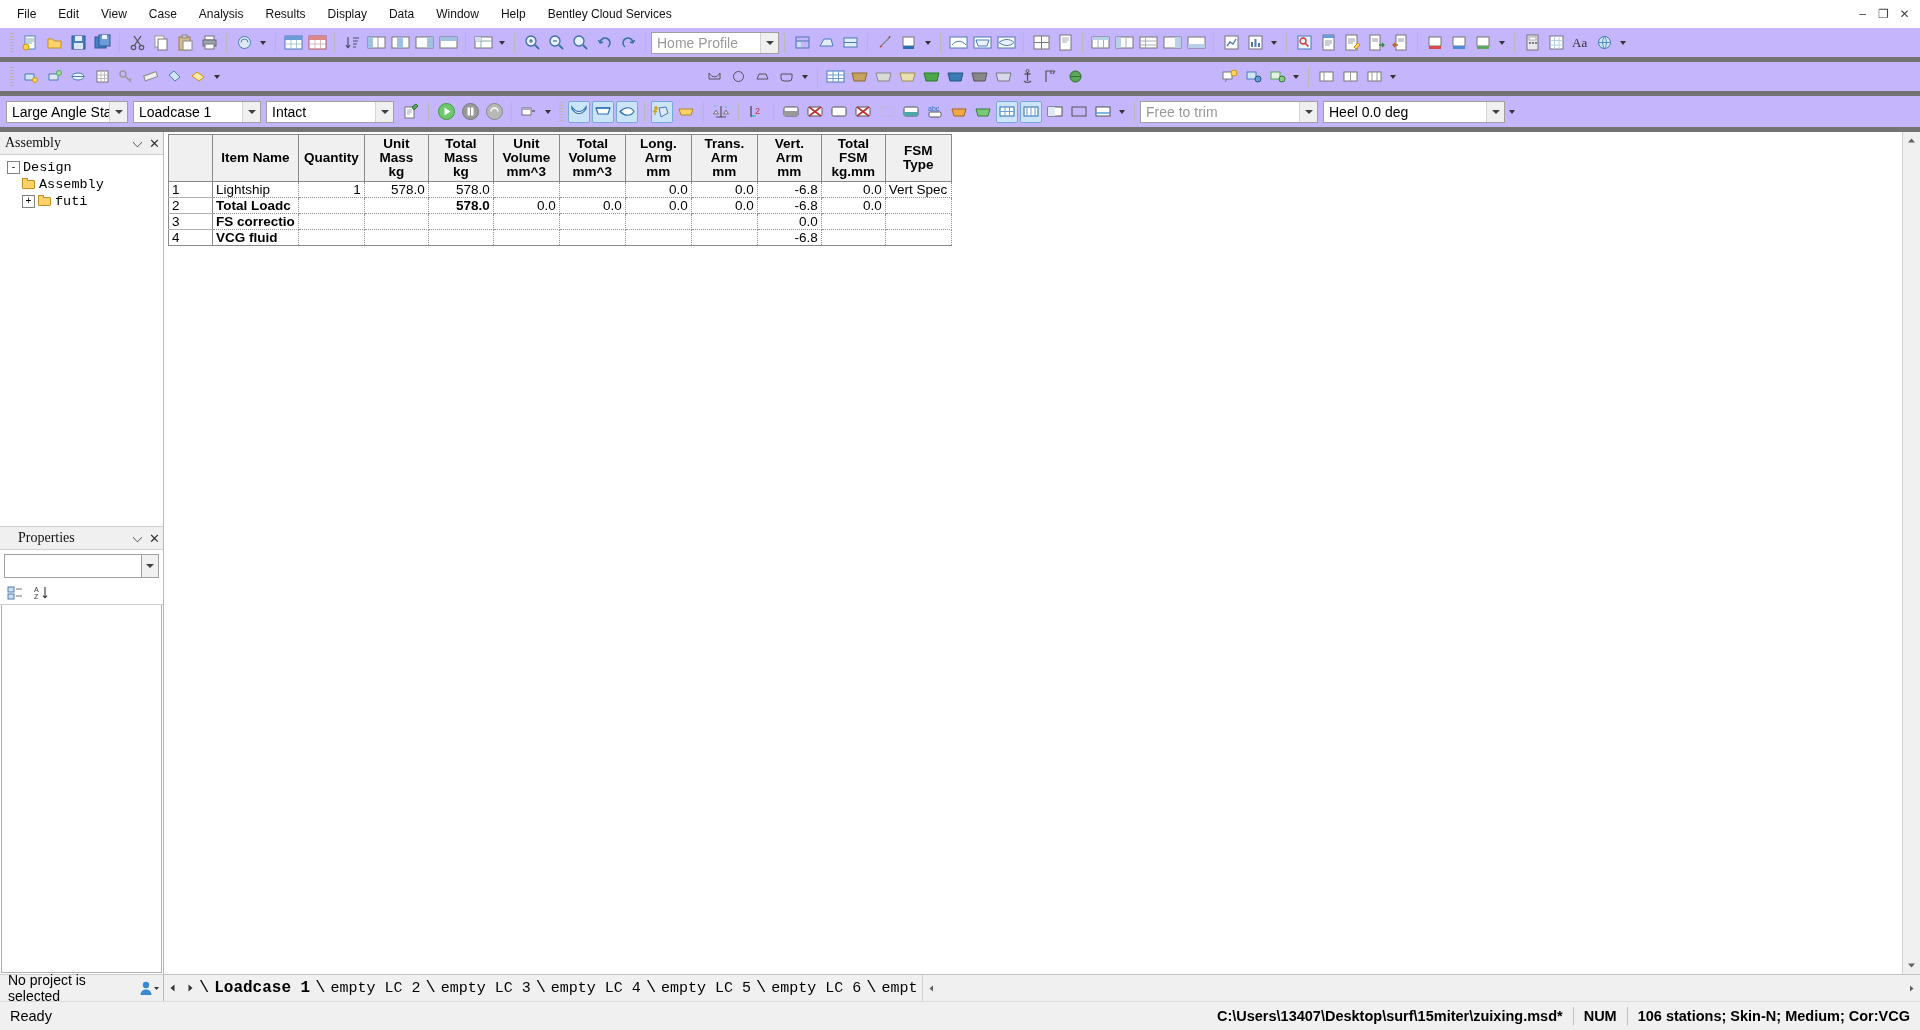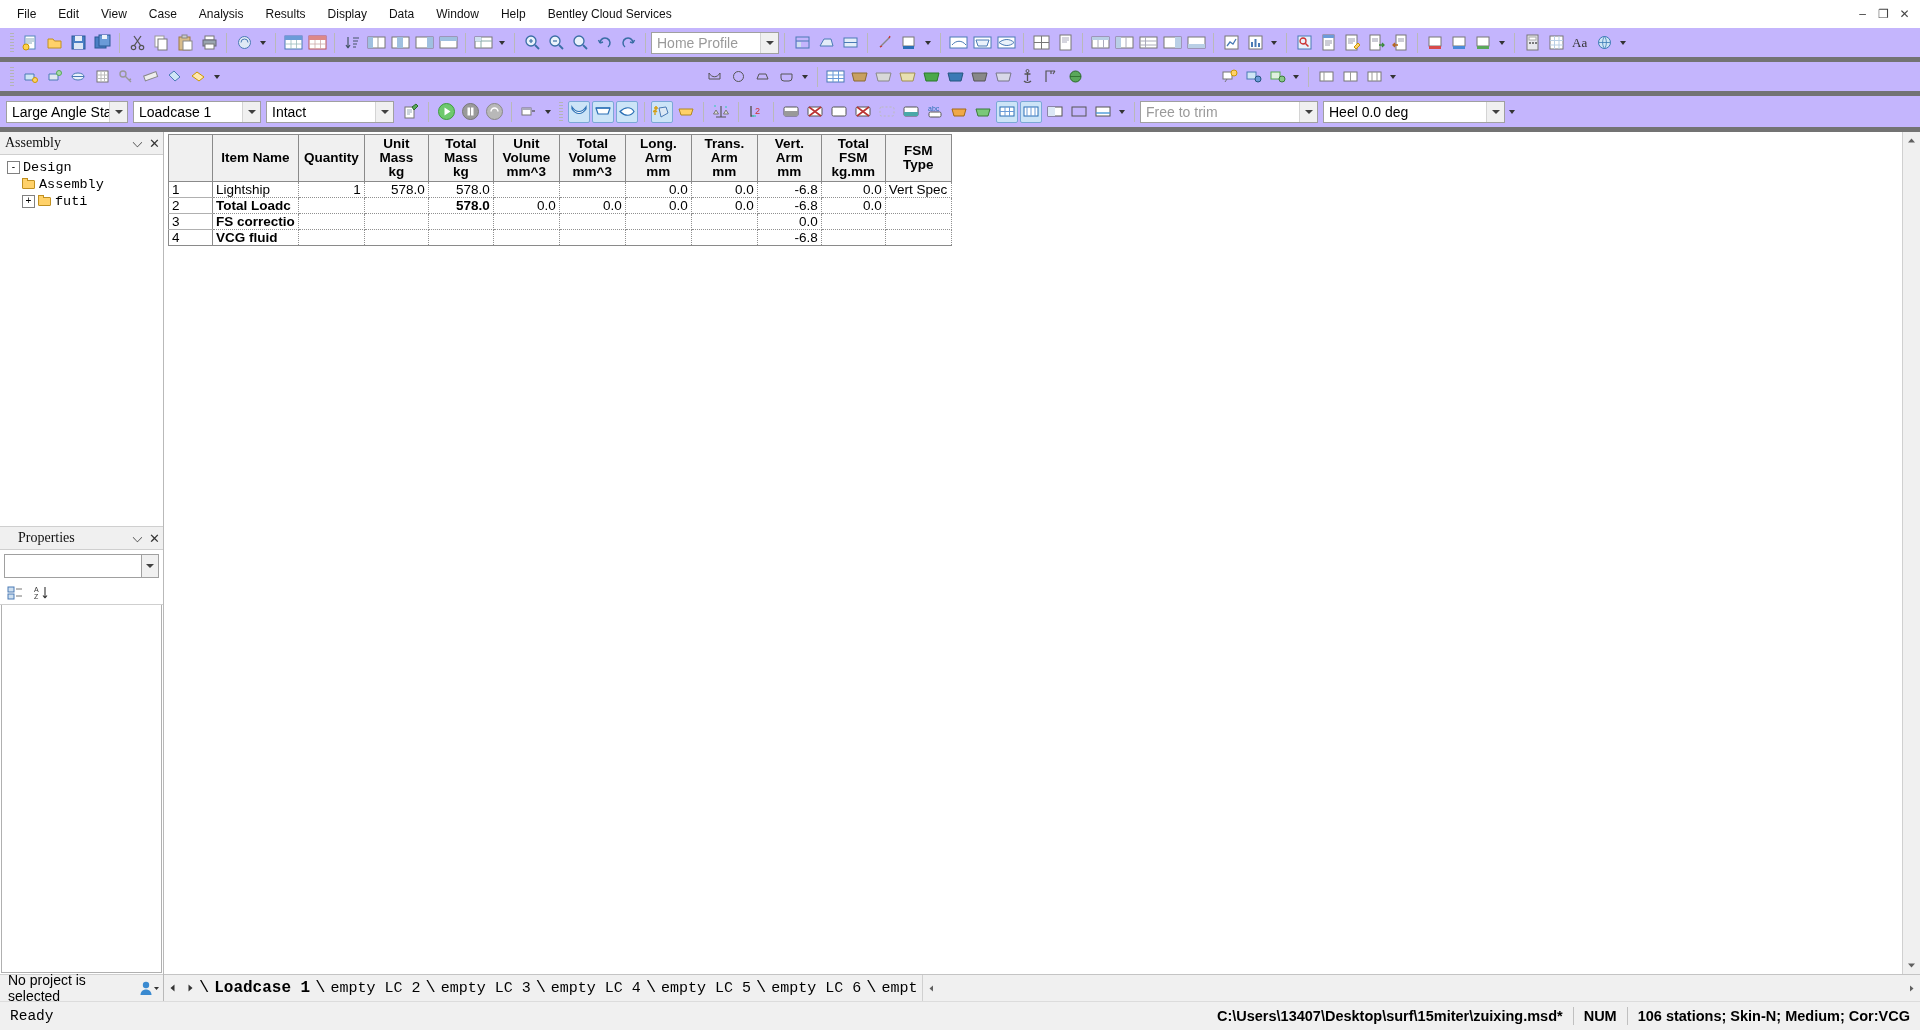--- a/index.html
+++ b/index.html
@@ -108,21 +108,21 @@
   .tabs{display:flex;align-items:flex-end;overflow:hidden;font-family:"Liberation Mono",monospace;}
   .tab{display:flex;align-items:center;height:26px;padding:0 4px;font-size:15px;white-space:nowrap;color:#000;}
   .tab.active{font-weight:bold;font-size:16px;}
   .tabsep{font-size:17px;color:#000;padding:0 1px;line-height:26px;}
   .hscroll{flex:1;display:flex;align-items:center;background:#f0f0f0;border-left:1px solid #d0d0d0;}
   .hs-arrow{width:17px;flex:0 0 17px;display:flex;align-items:center;justify-content:center;}
   .hs-track{flex:1;height:17px;background:#f0f0f0;}
 
   
   .statusbar{height:28px;flex:0 0 28px;background:#f0f0f0;display:flex;align-items:center;font-size:14.5px;border-top:1px solid #dcdcdc;}
-  .st-ready{padding-left:10px;font-family:Liberation Mono, monospace;}
+  .st-ready{padding-left:10px;}
   .st-right{margin-left:auto;display:flex;align-items:center;font-weight:bold;}
   .st-cell{padding:0 10px;white-space:nowrap;}
   .st-div{width:1px;height:18px;background:#c0c0c0;}
   .appwrap{position:relative;}
 </style>
 </head>
 <body>
 
 <div class="app appwrap">
 

